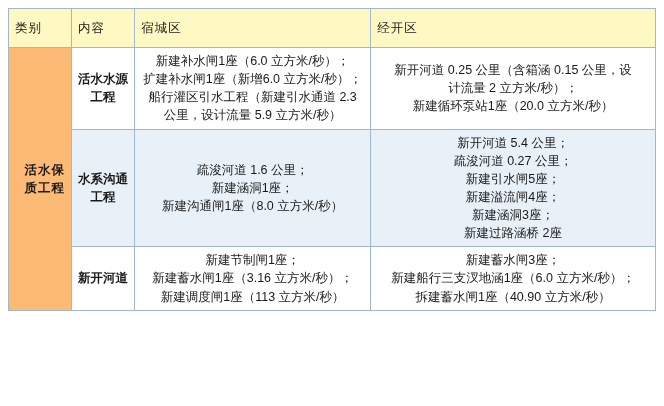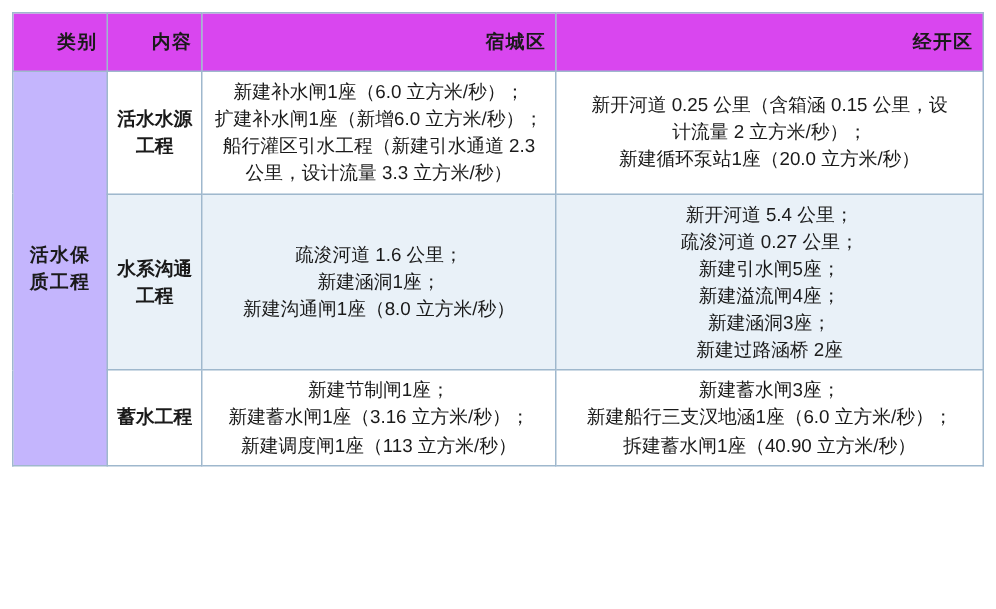--- a/index.html
+++ b/index.html
@@ -28,30 +28,30 @@
   }
   table.spec td, table.spec th {
     border: 1px solid #9fb8cd;
     padding: 4px 6px;
     vertical-align: middle;
     color: #1a1a1a;
     font-size: 12.5px;
     line-height: 1.45;
   }
   thead th {
-    background: #d946ef;
-    font-weight: bold;
-    text-align: right;
+    background: #fef9c3;
+    font-weight: normal;
+    text-align: left;
     font-size: 14px;
     height: 30px;
     letter-spacing: 1px;
   }
   td.rowhead {
-    background: #c4b5fd;
-    text-align: center;
+    background: #fdba74;
+    text-align: right;
     font-weight: bold;
     font-size: 13px;
     letter-spacing: 1px;
     width: 62px;
   }
   td.sub {
     background: #ffffff;
     text-align: center;
     font-weight: bold;
     font-size: 13px;
@@ -91,21 +91,21 @@
       </tr>
     </thead>
     <tbody>
       <tr>
         <td class="rowhead" rowspan="3">活水保质工程</td>
         <td class="sub">活水水源工程</td>
         <td class="cell">
           <span class="line">新建补水闸1座（6.0 立方米/秒）；</span>
           <span class="line">扩建补水闸1座（新增6.0 立方米/秒）；</span>
           <span class="line">船行灌区引水工程（新建引水通道 2.3</span>
-          <span class="line">公里，设计流量 3.3 立方米/秒）</span>
+          <span class="line">公里，设计流量 5.9 立方米/秒）</span>
         </td>
         <td class="cell">
           <span class="line">新开河道 0.25 公里（含箱涵 0.15 公里，设</span>
           <span class="line">计流量 2 立方米/秒）；</span>
           <span class="line">新建循环泵站1座（20.0 立方米/秒）</span>
         </td>
       </tr>
       <tr class="band">
         <td class="sub">水系沟通工程</td>
         <td class="cell">
@@ -116,21 +116,21 @@
         <td class="cell">
           <span class="line">新开河道 5.4 公里；</span>
           <span class="line">疏浚河道 0.27 公里；</span>
           <span class="line">新建引水闸5座；</span>
           <span class="line">新建溢流闸4座；</span>
           <span class="line">新建涵洞3座；</span>
           <span class="line">新建过路涵桥 2座</span>
         </td>
       </tr>
       <tr>
-        <td class="sub">蓄水工程</td>
+        <td class="sub">新开河道</td>
         <td class="cell">
           <span class="line">新建节制闸1座；</span>
           <span class="line">新建蓄水闸1座（3.16 立方米/秒）；</span>
           <span class="line">新建调度闸1座（113 立方米/秒）</span>
         </td>
         <td class="cell">
           <span class="line">新建蓄水闸3座；</span>
           <span class="line">新建船行三支汊地涵1座（6.0 立方米/秒）；</span>
           <span class="line">拆建蓄水闸1座（40.90 立方米/秒）</span>
         </td>

